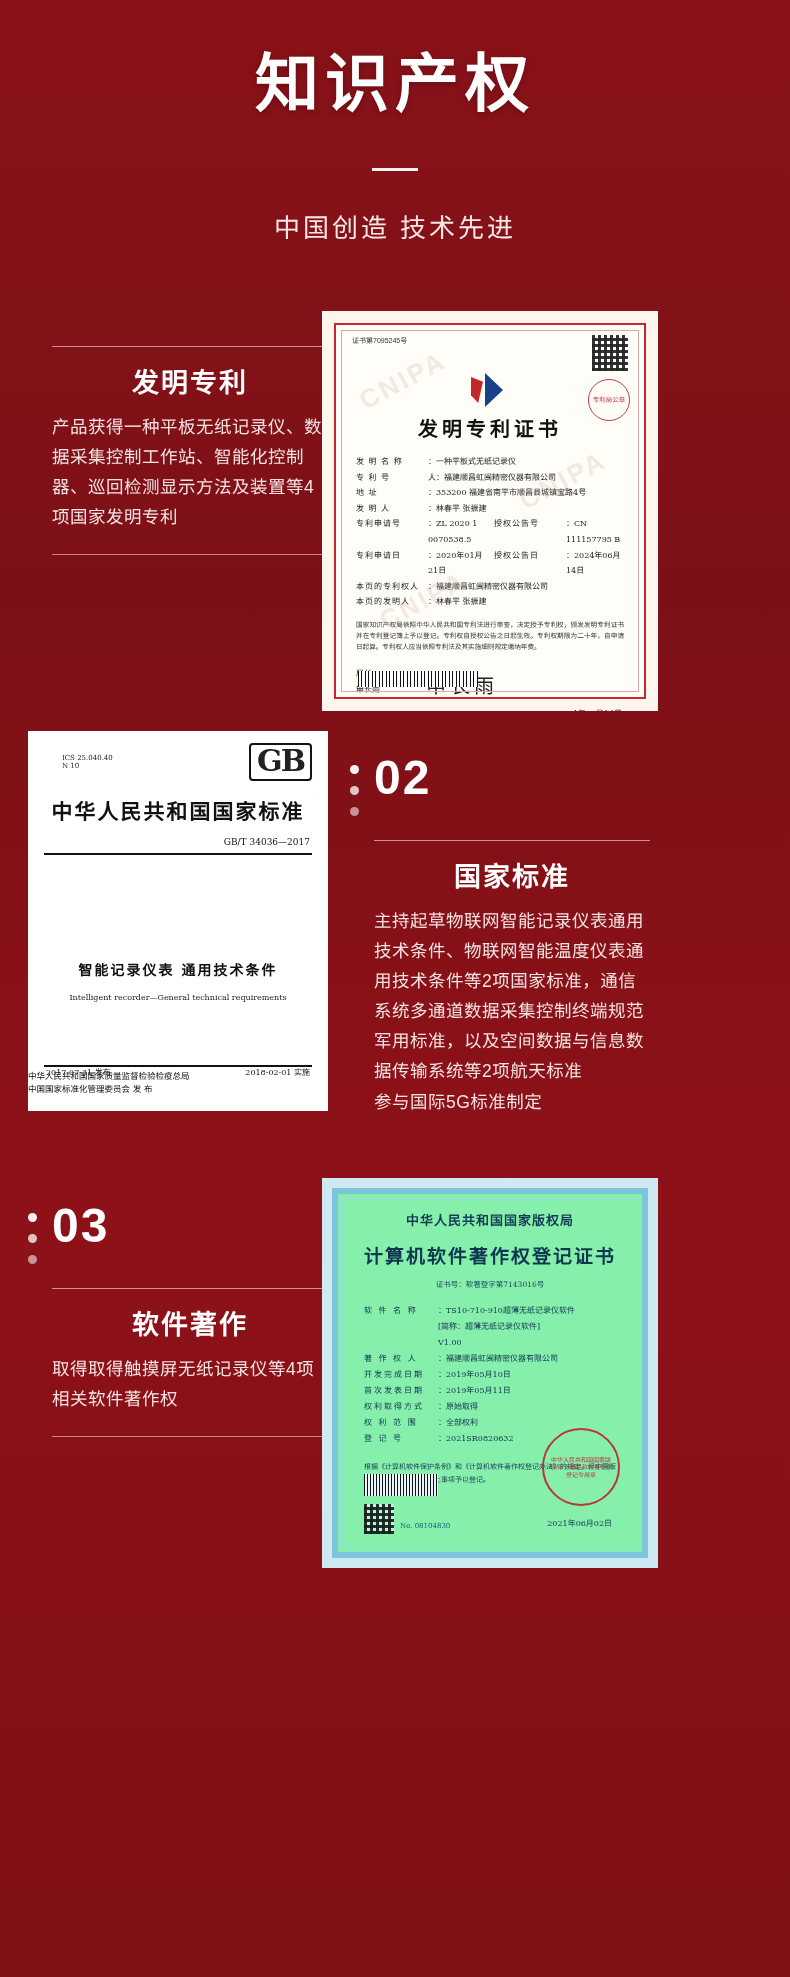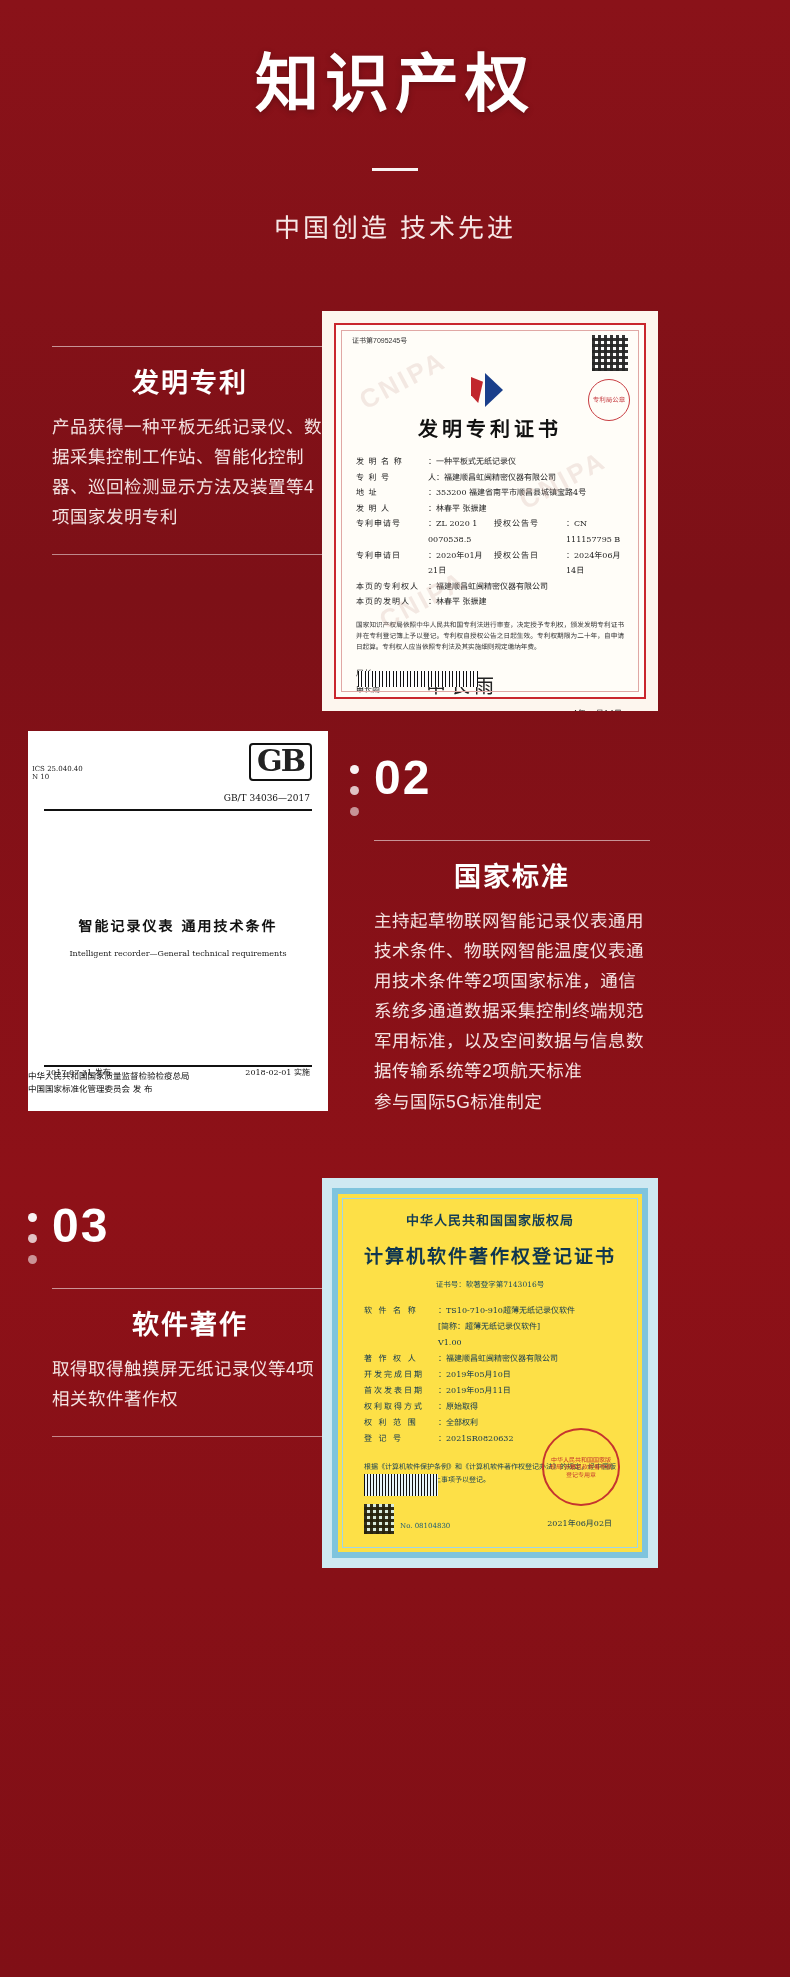--- a/index.html
+++ b/index.html
@@ -275,22 +275,22 @@
     top: 731px;
     width: 300px;
     height: 380px;
     background: #ffffff;
     color: #111;
     font-family: "DejaVu Serif", "Liberation Serif", serif;
   }
   .c2-head {
     display: flex;
     justify-content: space-between;
-    align-items: flex-end;
-    padding: 12px 16px 0 4px;
+    align-items: center;
+    padding: 12px 16px 0 34px;
     font-size: 7px;
     color: #222;
   }
   .gb-logo {
     font-size: 30px;
     font-weight: bold;
     letter-spacing: -2px;
     border: 2px solid #111;
     border-radius: 4px;
     padding: 0 6px 2px 6px;
@@ -347,21 +347,21 @@
     height: 390px;
     background: #cfe9f2;
     overflow: hidden;
     color: #0c2f45;
     font-family: "DejaVu Serif", "Liberation Serif", serif;
   }
   .c3-frame {
     position: absolute;
     inset: 10px;
     border: 6px solid #7fc4dd;
-    background: #fde047;
+    background: #86efac;
   }
   .c3-frame:before {
     content:"";
     position:absolute; inset:4px;
     border: 1px solid #9fd6e8;
   }
   .c3-head {
     text-align: center;
     margin-top: 16px;
     font-size: 13px;
@@ -545,20 +545,21 @@
     <div class="c1-barcode"></div>
   </div>
 </div>
 
 <div class="panel cert2">
   <div class="c2-head">
     <div style="white-space:pre-line;">ICS 25.040.40
 N 10</div>
     <div class="gb-logo">GB</div>
   </div>
+  <div class="c2-title">中华人民共和国国家标准</div>
   <div class="c2-code">GB/T 34036—2017</div>
   <div class="c2-hr"></div>
   <div class="c2-name">智能记录仪表  通用技术条件</div>
   <div class="c2-en">Intelligent recorder—General technical requirements</div>
   <div class="c2-dates">
     <div>2017-07-31 发布</div>
     <div>2018-02-01 实施</div>
   </div>
   <div class="c2-hr2"></div>
   <div class="c2-foot" style="white-space:pre-line;">中华人民共和国国家质量监督检验检疫总局

